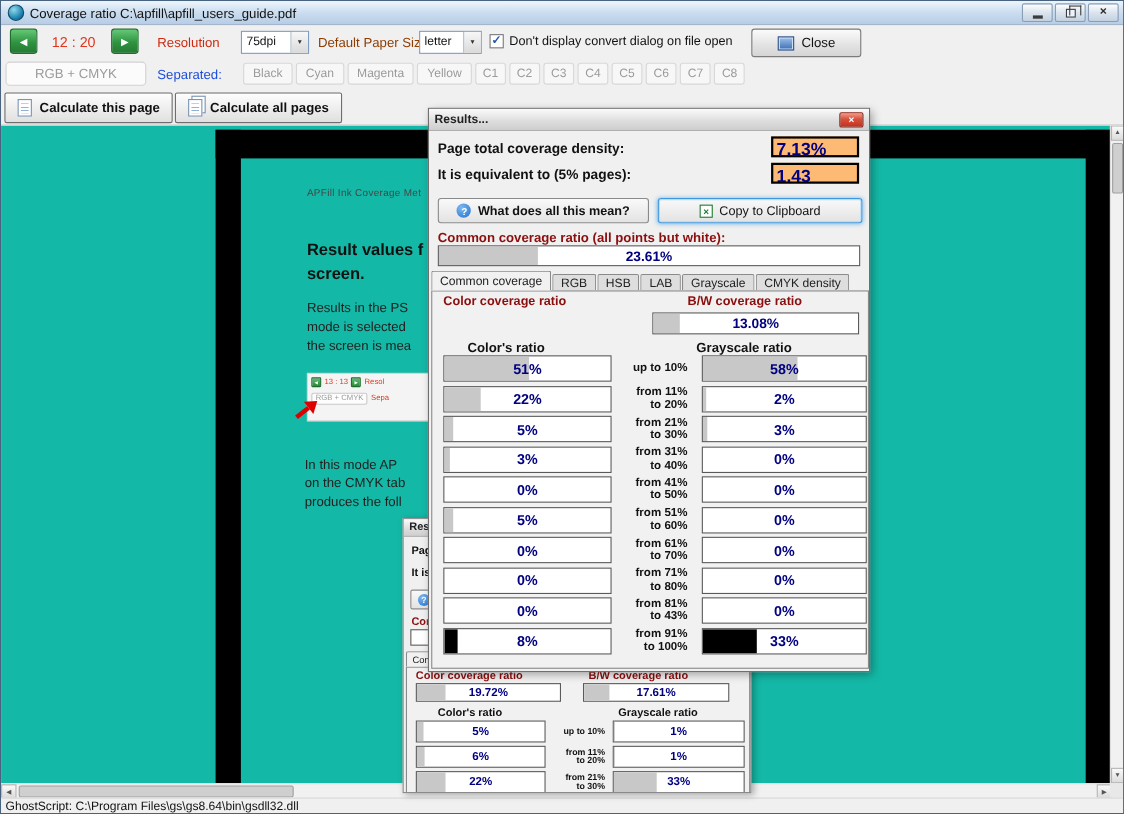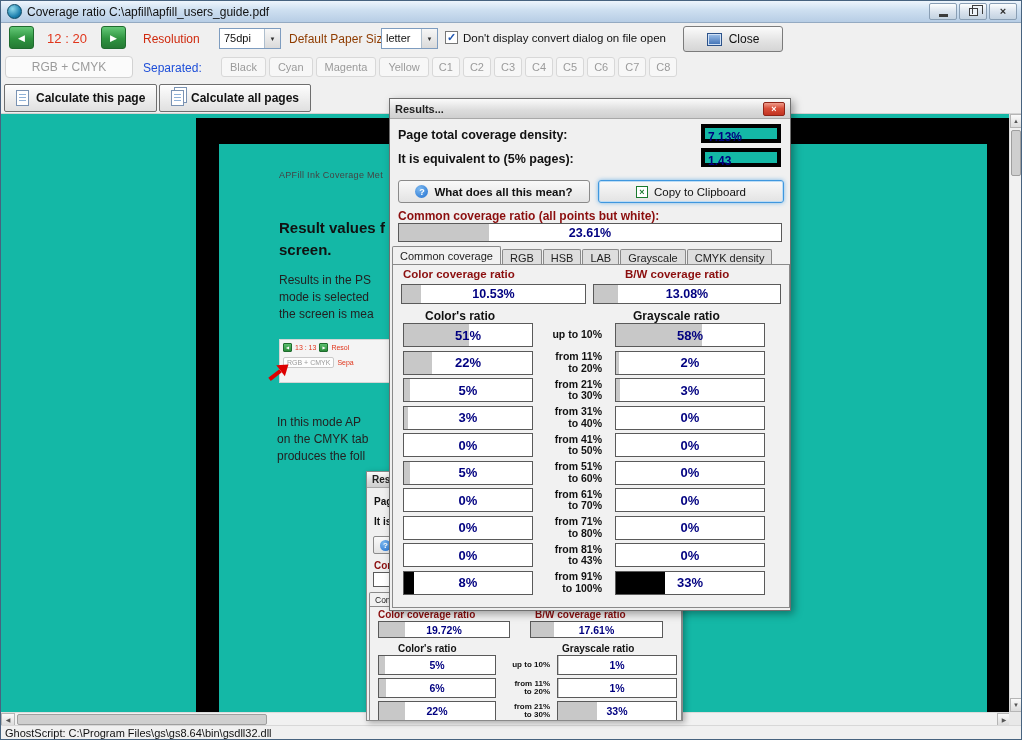--- a/index.html
+++ b/index.html
@@ -100,21 +100,21 @@
     display:flex;align-items:center;padding:0 5px}
   .dlg-title{font-size:11px;font-weight:bold;color:#222;flex:1}
   .dlg-close{width:22px;height:14px;border:1px solid #8e2418;border-radius:2px;
     background:linear-gradient(#ef9c8b,#d94f3a 45%,#c23321);color:#fff;font-size:9px;font-weight:bold;
     display:flex;align-items:center;justify-content:center}
   .maroon{color:#8b0e0e;font-weight:bold}
   .bar{position:relative;background:#fff;border:1px solid #5a5a5a;overflow:hidden}
   .fill{position:absolute;left:0;top:0;bottom:0;background:#c8c8c8}
   .bar-text{position:absolute;inset:0;display:flex;align-items:center;justify-content:center;
     color:#000080;font-weight:bold}
-  .valbox{background:#14b8a6;border:4px solid #000000;color:#000080;font-weight:bold;font-size:12px;padding:2px 3px}
+  .valbox{background:#fdba74;border:2px solid #000000;color:#000080;font-weight:bold;font-size:16px;padding:2px 3px}
 
   
   .dialog{position:absolute;left:388px;top:97px;width:402px;height:513px;background:#f0f0f0;
     border:1px solid #6f6f6f;box-shadow:3px 3px 8px rgba(0,0,0,.35);z-index:5}
   .d-row-label{position:absolute;left:8px;font-size:12.5px;font-weight:bold;color:#111}
   .d-density-lbl{top:29px}.d-equiv-lbl{top:53px}
   .d-density-val{position:absolute;right:9px;top:25px;width:80px;height:19px}
   .d-equiv-val{position:absolute;right:9px;top:49px;width:80px;height:19px}
   .d-btn{position:absolute;top:81px;height:23px;border:1px solid #8a8a8a;border-radius:3px;
     background:linear-gradient(#f9f9f9,#e3e3e3);display:flex;align-items:center;justify-content:center;gap:6px;font-size:11.5px;color:#111}
@@ -134,21 +134,21 @@
   .panel{position:absolute;left:2px;top:165px;width:398px;height:344px;border:1px solid #8a8a8a;background:#f1f1f1}
   .p-color-lbl{position:absolute;left:10px;top:3px;font-size:11.5px}
   .p-bw-lbl{position:absolute;left:232px;top:3px;font-size:11.5px}
   .p-color-bar{position:absolute;left:8px;top:19px;width:185px;height:20px}
   .p-bw-bar{position:absolute;left:200px;top:19px;width:188px;height:20px}
   .p-color-bar .bar-text,.p-bw-bar .bar-text{font-size:12.5px}
   .p-colhdr{position:absolute;top:44px;font-size:12px;font-weight:bold;color:#111}
   .p-ch1{left:32px}.p-ch2{left:240px}
   .rows{position:absolute;left:0;top:58px;right:0}
   .rrow{display:flex;align-items:center;margin:0 0 3.5px 10px;height:24px}
-  .rrow .bar{width:130px;height:24px}
+  .rrow .bar{width:153px;height:24px}
   .rrow .bar.right{width:150px;margin-left:8px}
   .rrow .bar-text{font-size:13px}
   .range{width:74px;padding-right:5px;display:flex;flex-direction:column;justify-content:center;align-items:flex-end;
     font-size:10.5px;font-weight:bold;color:#111;line-height:11.5px}
   .rows .rrow:last-child .fill{background:#000}
 
   
   .bg-dialog{position:absolute;left:365px;top:470px;width:317px;height:250px;background:#f0f0f0;
     border:1px solid #8a8a8a;box-shadow:2px 2px 6px rgba(0,0,0,.3);overflow:hidden;z-index:3}
   .bg-dialog .dlg-titlebar{height:16px}
@@ -422,24 +422,20 @@
       <span class="tab">RGB</span>
       <span class="tab">HSB</span>
       <span class="tab">LAB</span>
       <span class="tab">Grayscale</span>
       <span class="tab">CMYK density</span>
     </div>
 
     <div class="panel">
       <div class="p-color-lbl maroon">Color coverage ratio</div>
       <div class="p-bw-lbl maroon">B/W coverage ratio</div>
-      <div class="bar p-color-bar">
-        <div class="fill" style="width: 10.53%;"></div>
-        <span class="bar-text">10.53%</span>
-      </div>
       <div class="bar p-bw-bar">
         <div class="fill" style="width: 13.08%;"></div>
         <span class="bar-text">13.08%</span>
       </div>
       <div class="p-colhdr p-ch1">Color's ratio</div>
       <div class="p-colhdr p-ch2">Grayscale ratio</div>
 
       <div class="rows">
         <div class="rrow">
           <div class="bar">

